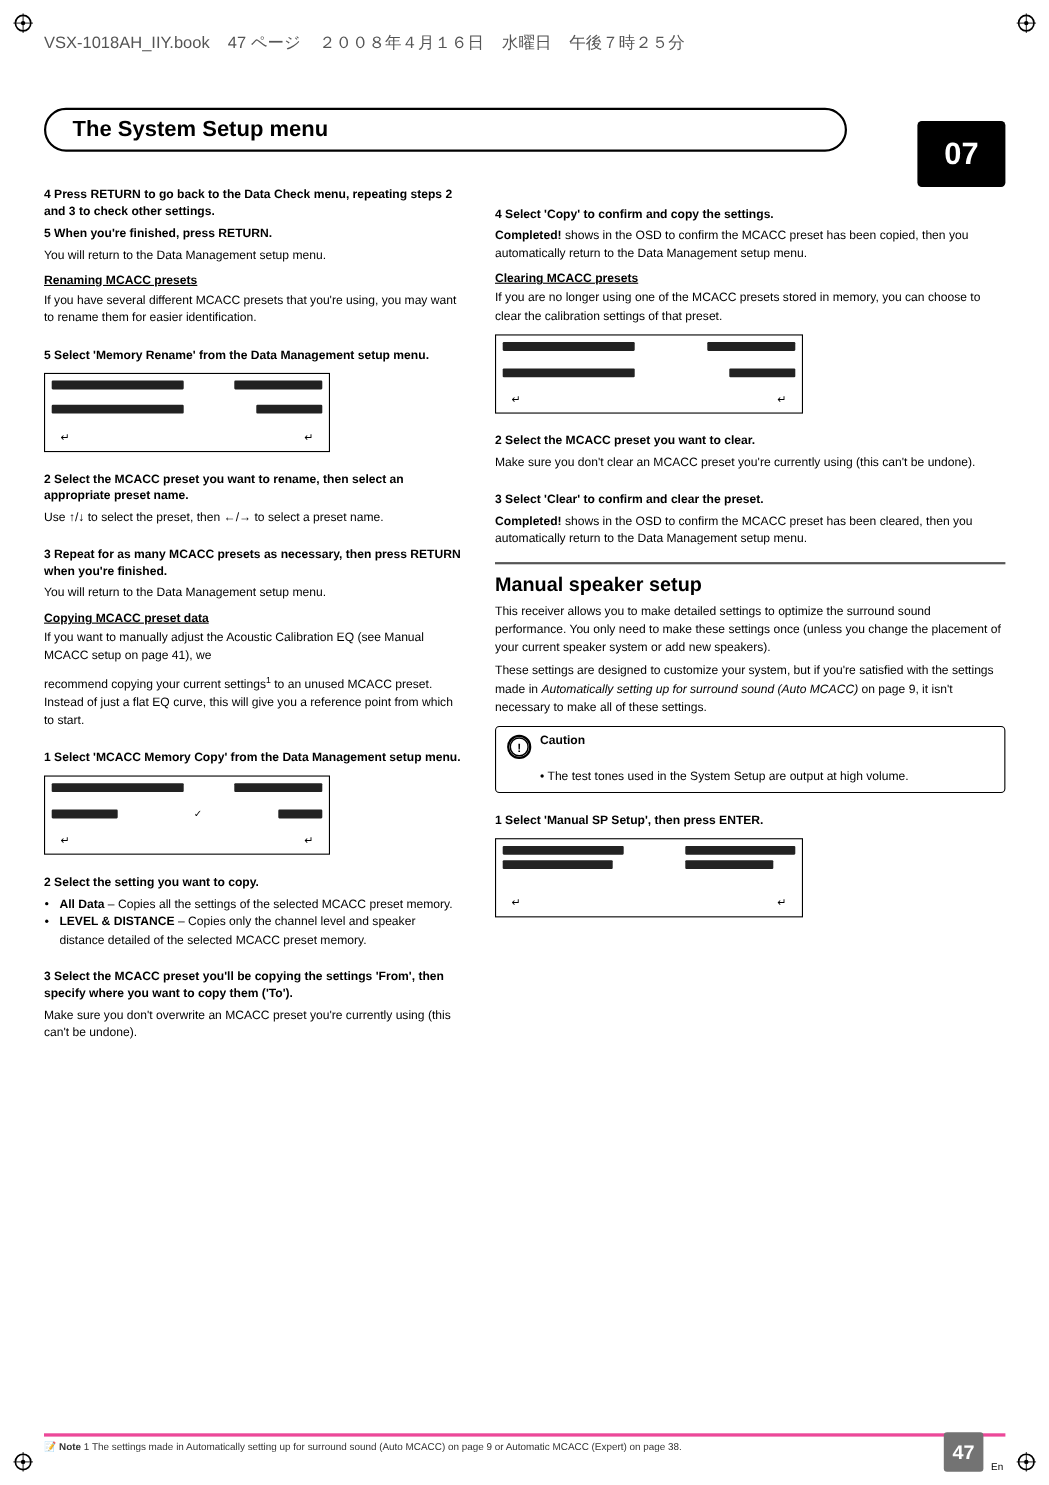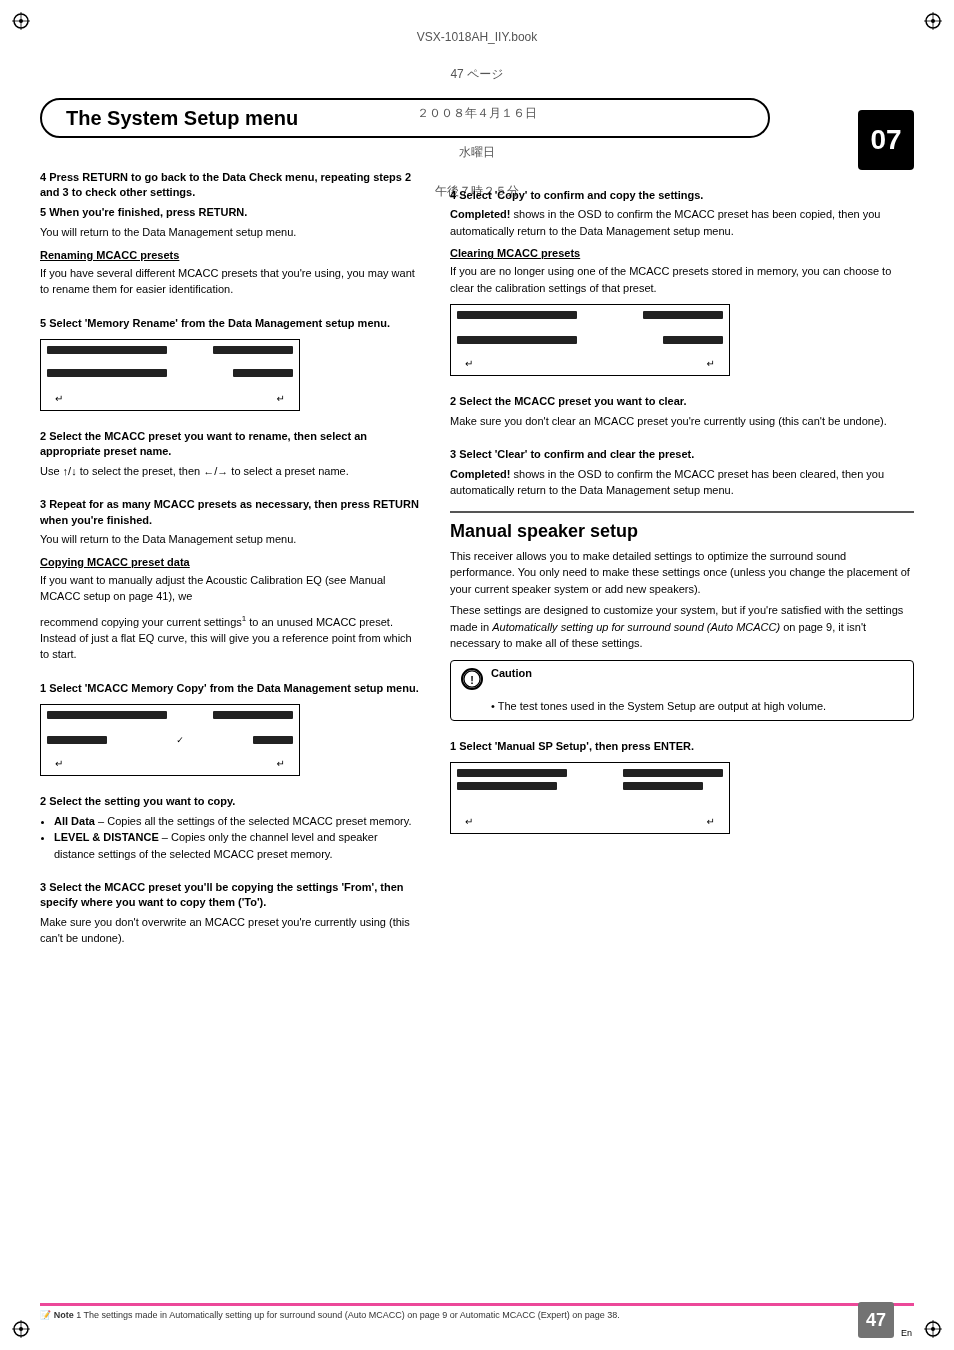--- a/index.html
+++ b/index.html
@@ -24,26 +24,25 @@
     .corner-mark.bl { bottom: 12px; left: 12px; }
     .corner-mark.br { bottom: 12px; right: 12px; }
     .corner-mark svg { width: 100%; height: 100%; }
 
     
     .meta-bar {
       position: absolute;
       top: 30px;
       left: 40px;
       right: 40px;
-      font-size: 12px;
+      font-size: 15px;
       color: #555;
       display: flex;
       align-items: center;
       gap: 4px;
-      flex-direction: column;
     }
 
     
     .header-box {
       position: absolute;
       top: 98px;
       left: 40px;
       width: 730px;
       height: 40px;
       border: 2px solid #000;
@@ -56,21 +55,21 @@
       font-size: 20px;
       font-weight: bold;
       color: #000;
     }
 
     
     .chapter-badge {
       position: absolute;
       top: 110px;
       right: 40px;
-      width: 56px;
+      width: 80px;
       height: 60px;
       background: #000;
       color: #fff;
       font-size: 28px;
       font-weight: bold;
       display: flex;
       align-items: center;
       justify-content: center;
       border-radius: 4px;
     }
@@ -370,21 +369,21 @@
         </div>
         <div class="osd-arrow-row">
           <span class="osd-arrow">↵</span>
           <span class="osd-arrow">↵</span>
         </div>
       </div>
 
       <p class="step-number">2  Select the setting you want to copy.</p>
       <ul class="bullet-list">
         <li><span class="bold-inline">All Data</span> – <span>Copies all the settings of the selected MCACC preset memory.</span></li>
-        <li><span class="bold-inline">LEVEL &amp; DISTANCE</span> – <span>Copies only the channel level and speaker distance settings of the selected MCACC preset memory.</span></li>
+        <li><span class="bold-inline">LEVEL &amp; DISTANCE</span> – <span>Copies only the channel level and speaker distance detailed of the selected MCACC preset memory.</span></li>
       </ul>
 
       <p class="step-number">3  Select the MCACC preset you'll be copying the settings 'From', then specify where you want to copy them ('To').</p>
       <p class="step-desc">Make sure you don't overwrite an MCACC preset you're currently using (this can't be undone).</p>
     </div>
 
     <div class="col-right">
 
       <p class="step-number">4  Select 'Copy' to confirm and copy the settings.</p>
       <p class="step-desc">

